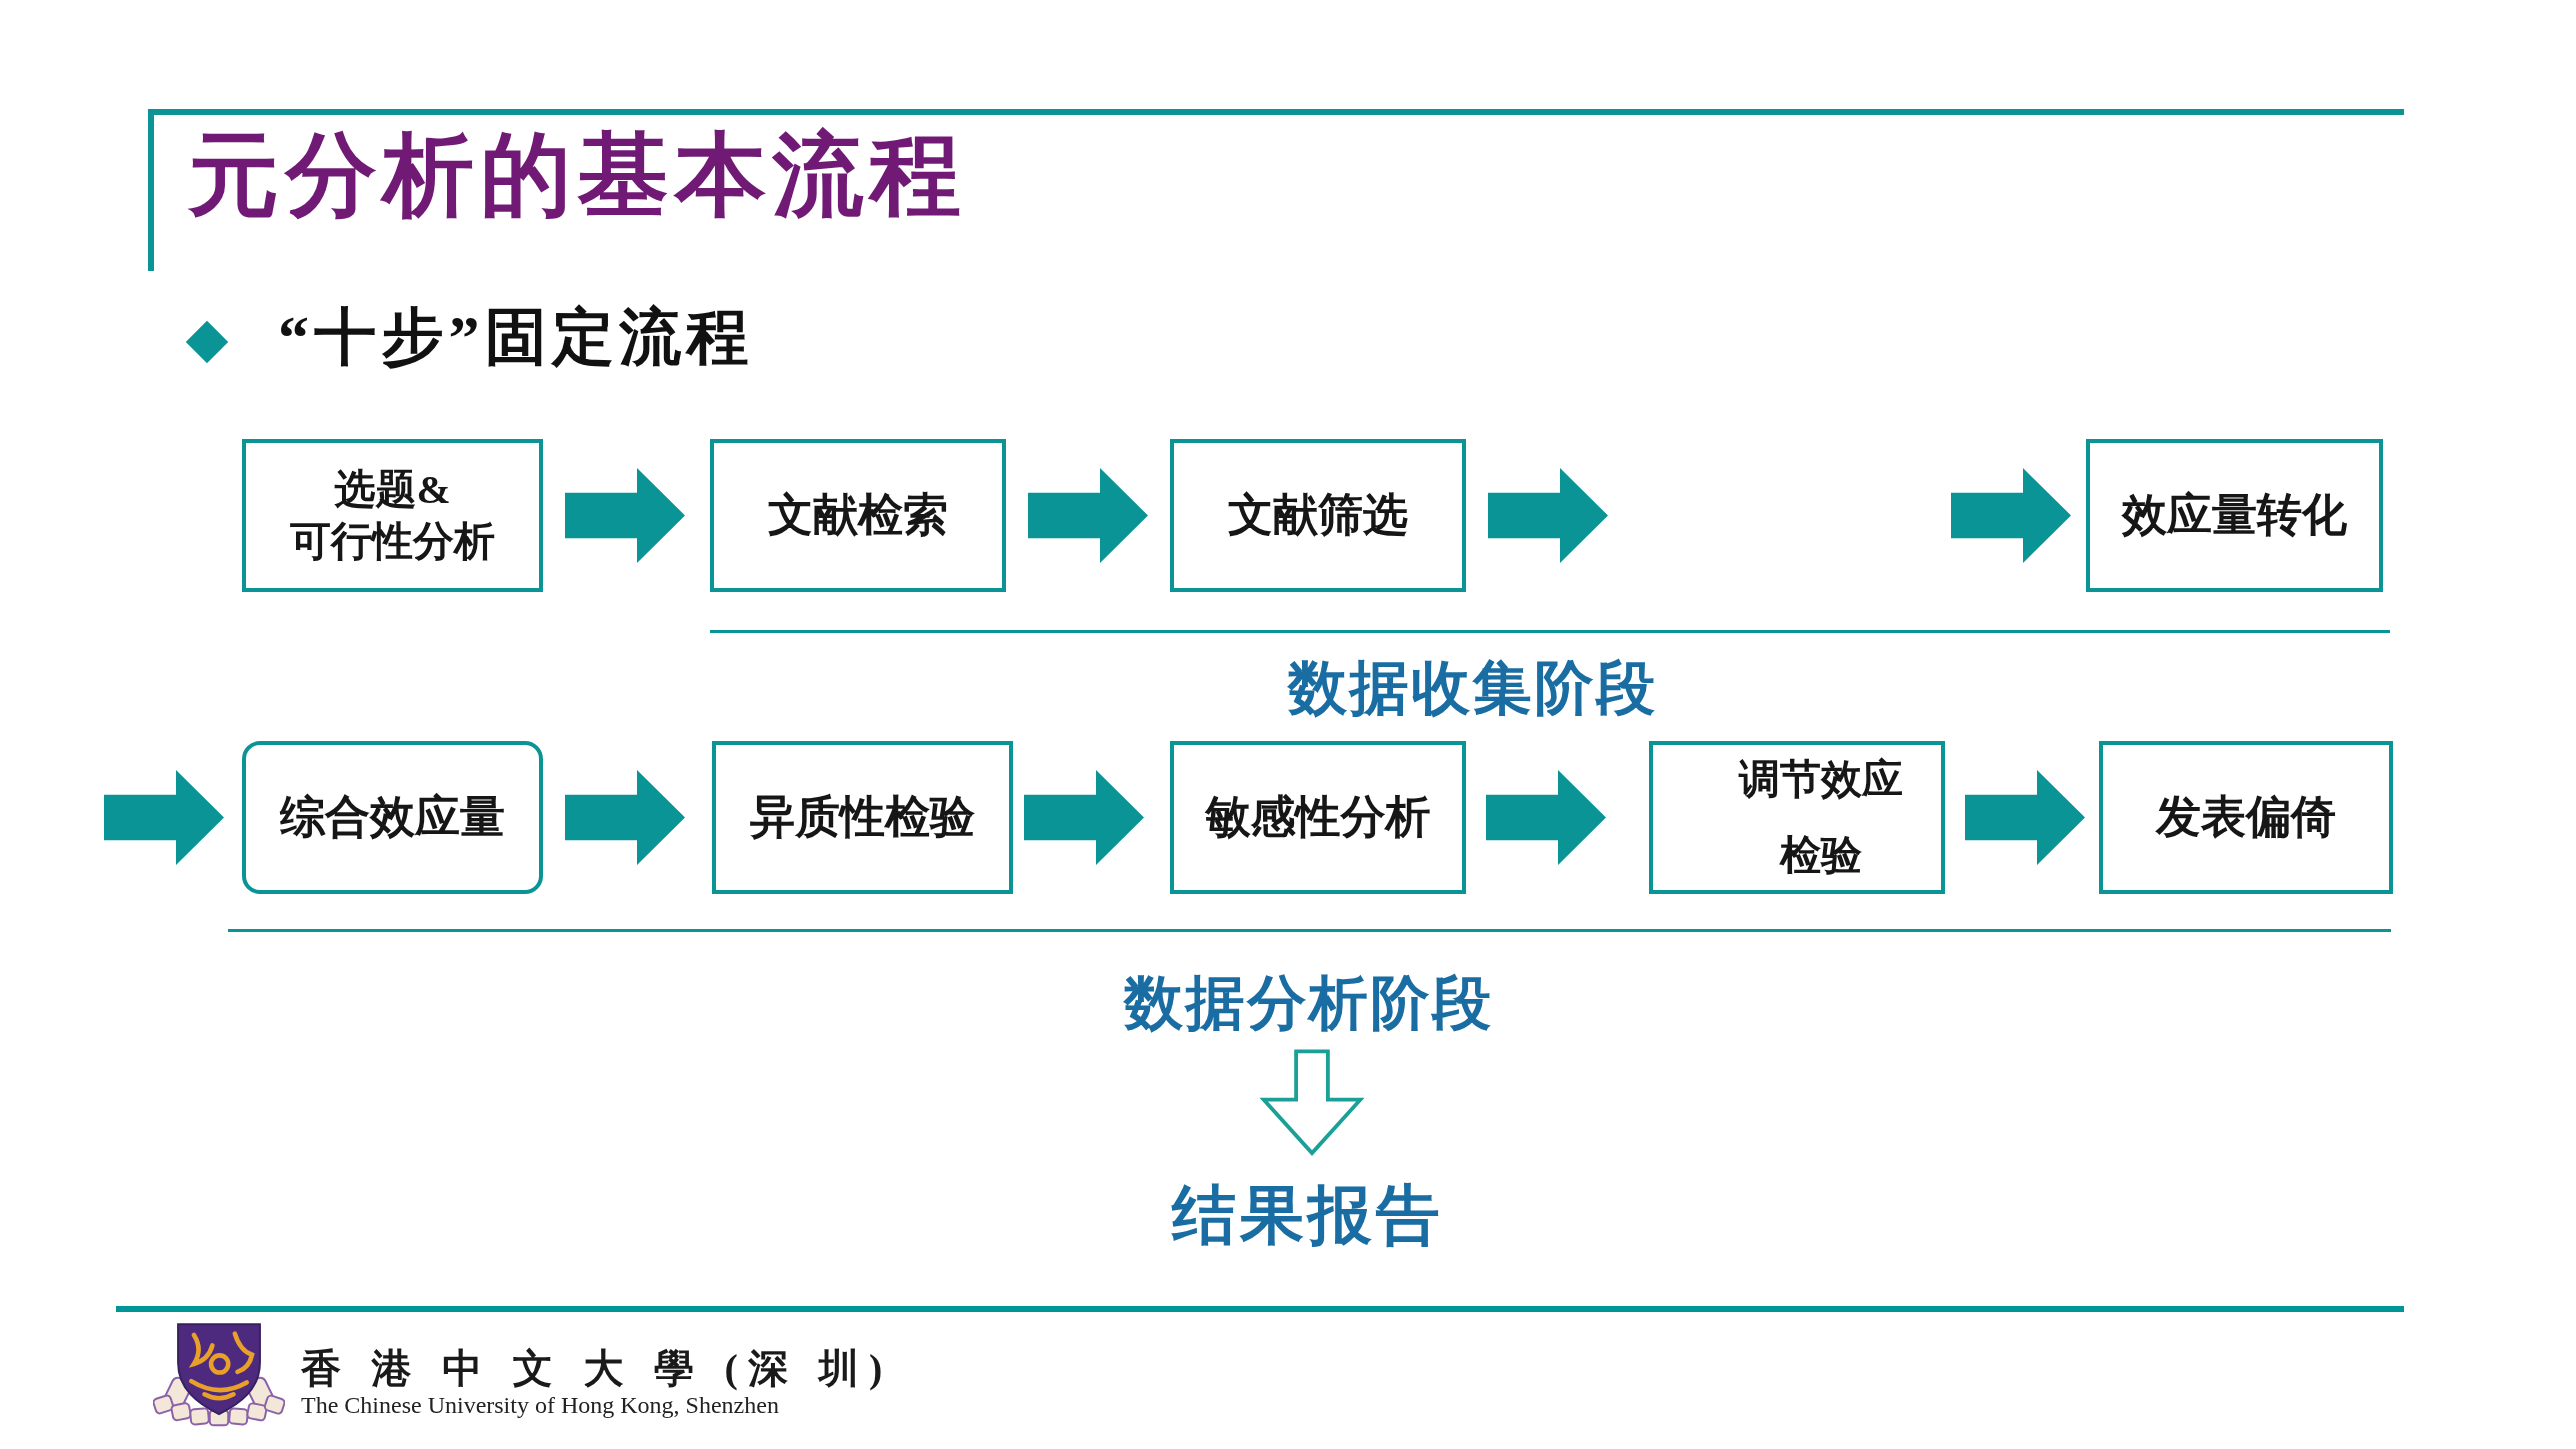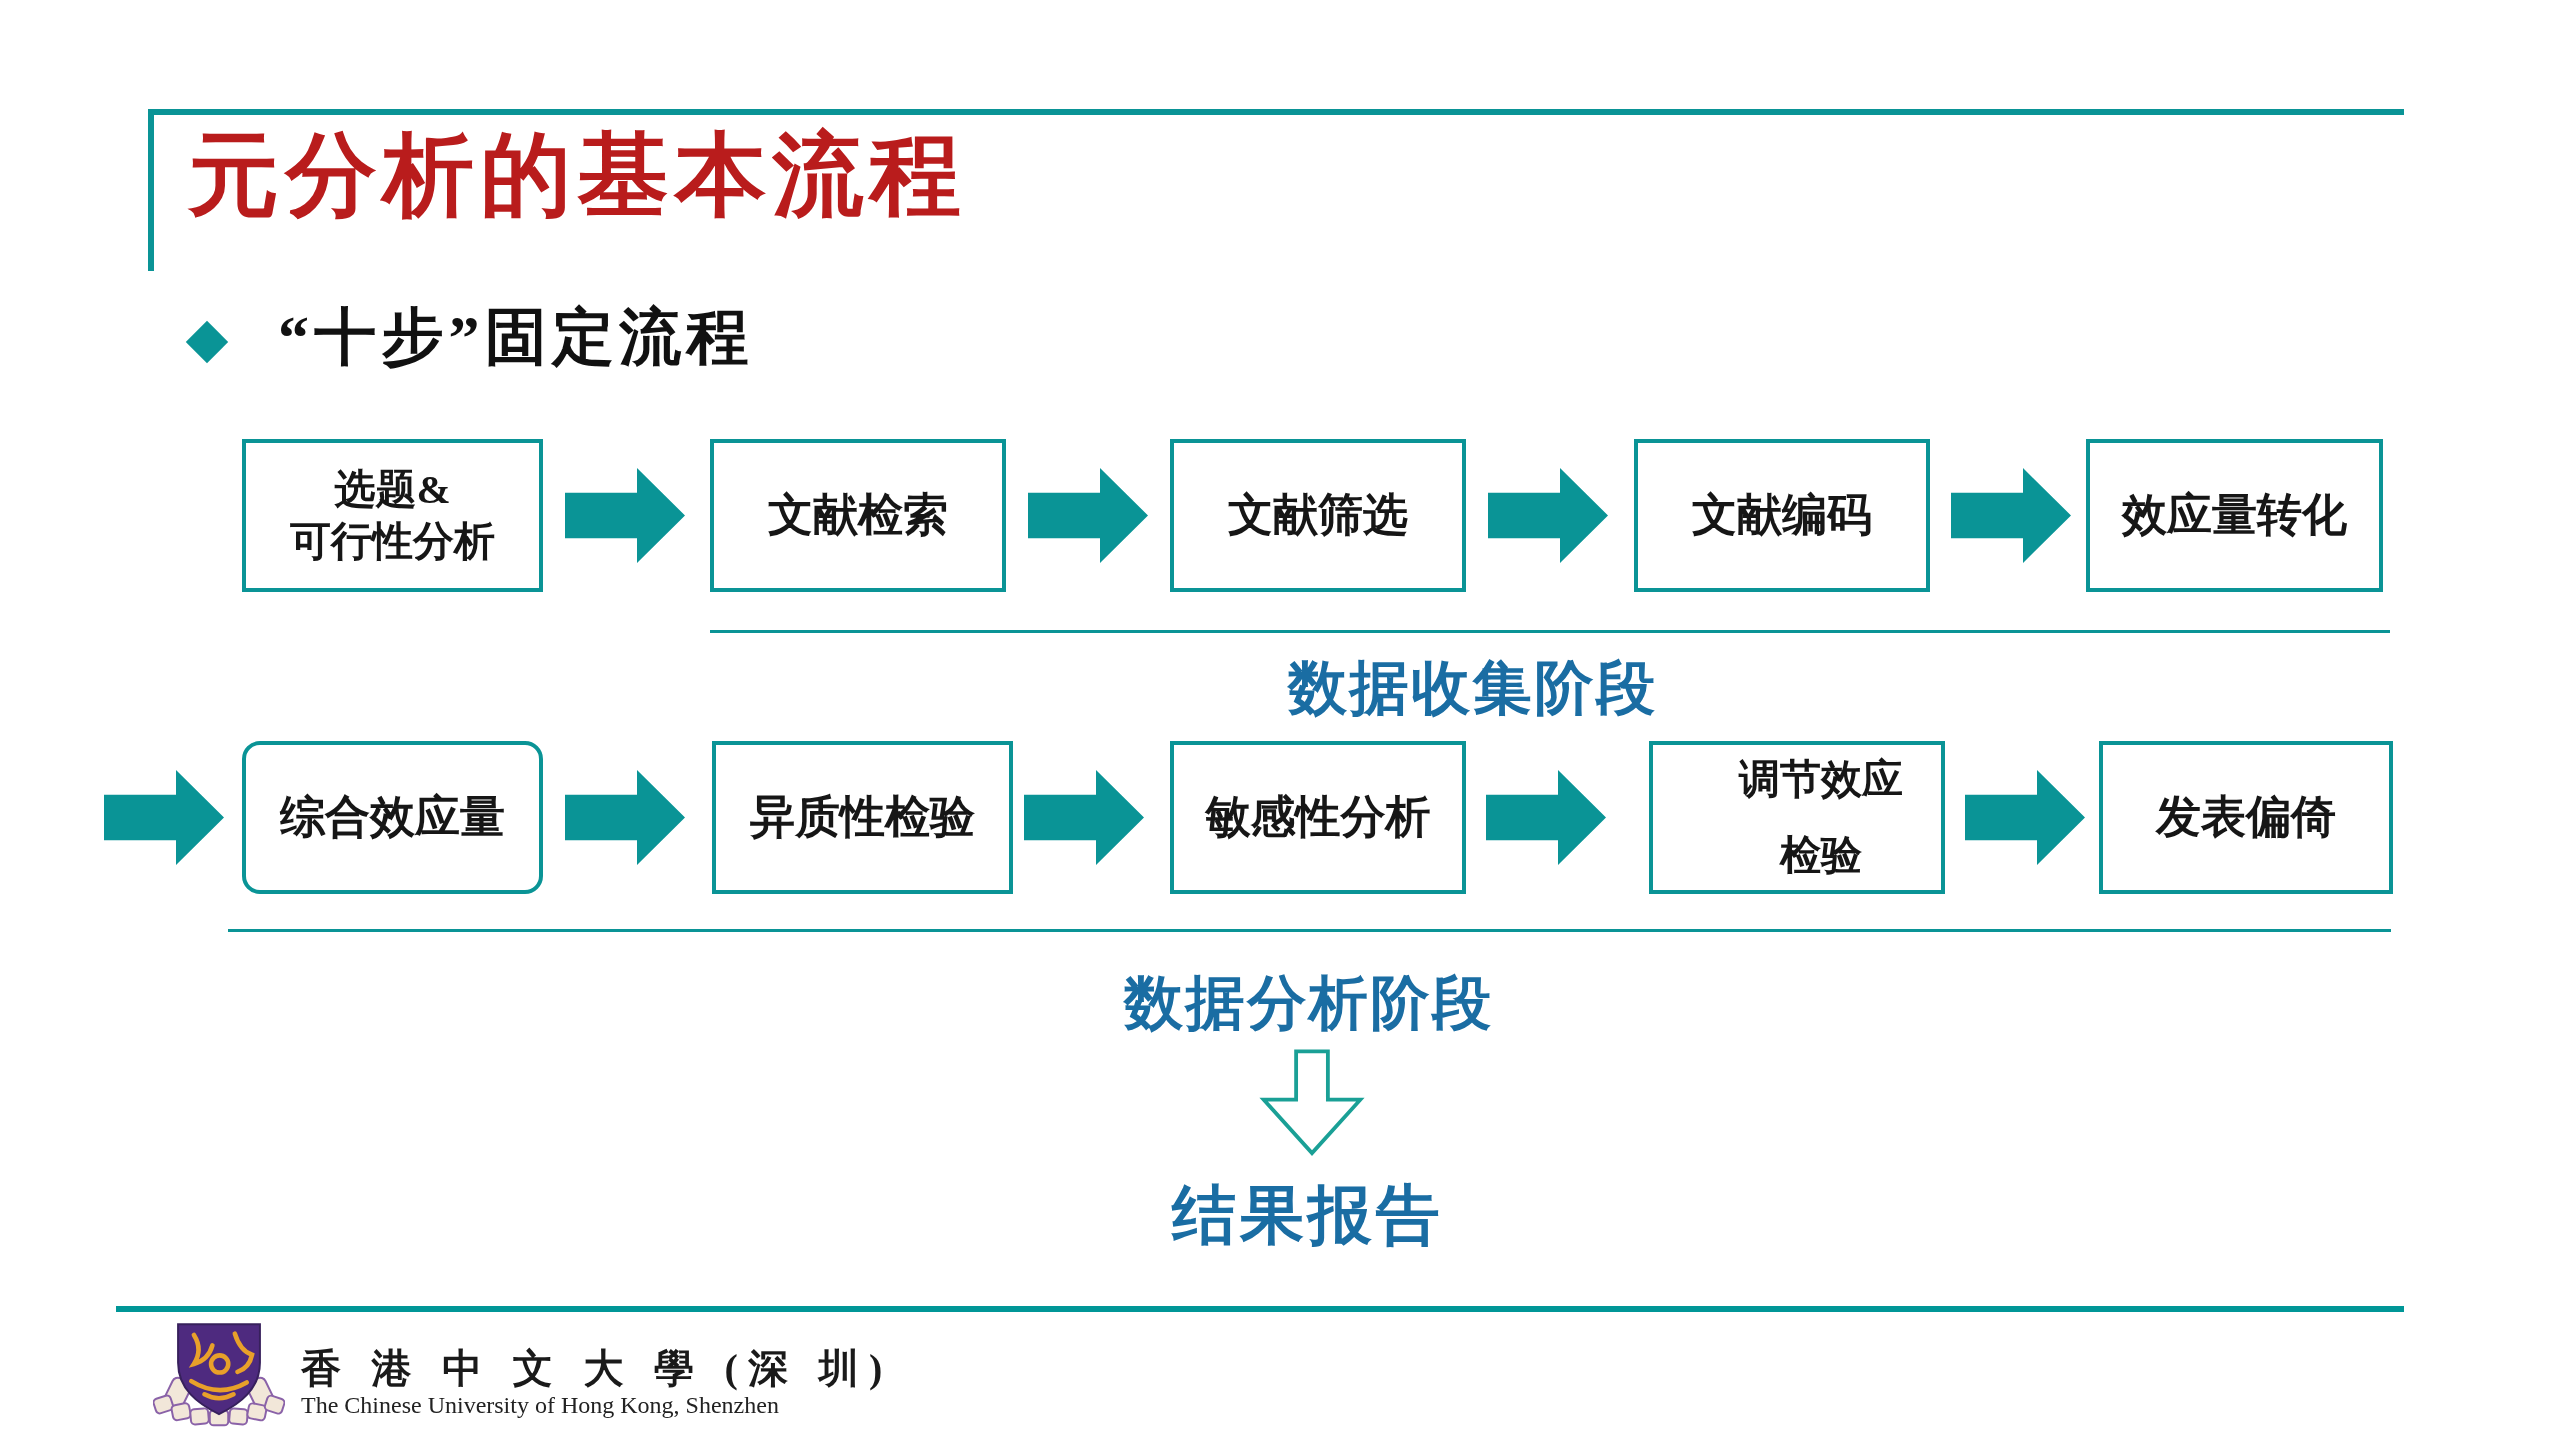--- a/index.html
+++ b/index.html
@@ -4,21 +4,21 @@
 <style>
   html,body{margin:0;padding:0;background:#ffffff;}
   .stage{
     position:relative;width:2576px;height:1449px;background:#ffffff;overflow:hidden;
     font-family:"Liberation Serif","DejaVu Serif",serif;color:#111;
   }
   .abs{position:absolute;}
   
   .top-line{left:148px;top:109px;width:2256px;height:5.8px;background:#0a9496;}
   .left-line{left:148px;top:109px;width:6.4px;height:162px;background:#0a9496;}
-  .title{left:188px;top:126px;font-size:91px;font-weight:700;color:#b91c1c;letter-spacing:6.4px;white-space:nowrap;line-height:1.1;}
+  .title{left:188px;top:126px;font-size:91px;font-weight:700;color:#701a75;letter-spacing:6.4px;white-space:nowrap;line-height:1.1;}
   .diamond{left:192px;top:327px;width:30px;height:30px;background:#0a9496;transform:rotate(45deg);}
   .bullet-text{left:278px;top:295px;font-size:62px;font-weight:600;letter-spacing:5.2px;white-space:nowrap;}
   
   .fbox{
     border:4.5px solid #0a9496;background:#ffffff;display:flex;flex-direction:column;
     align-items:center;justify-content:center;text-align:center;box-sizing:border-box;
   }
   .fbox .bl{font-size:45px;font-weight:600;line-height:1.25;white-space:nowrap;color:#161616;}
   .fbox .sm{font-size:41px;}
   .row1{top:439px;height:153px;}
@@ -69,23 +69,20 @@
   </div>
   <div class="abs barrow ar1 a1r1"></div>
   <div class="abs fbox row1 b2r1">
     <span class="bl">文献检索</span>
   </div>
   <div class="abs barrow ar1 a2r1"></div>
   <div class="abs fbox row1 b3r1">
     <span class="bl">文献筛选</span>
   </div>
   <div class="abs barrow ar1 a3r1"></div>
-  <div class="abs fbox row1 b4r1">
-    <span class="bl">文献编码</span>
-  </div>
   <div class="abs barrow ar1 a4r1"></div>
   <div class="abs fbox row1 b5r1">
     <span class="bl">效应量转化</span>
   </div>
 
   <div class="abs hline1"></div>
   <div class="abs stage-label lab1">数据收集阶段</div>
 
   <div class="abs barrow ar2 a0r2"></div>
   <div class="abs fbox row2 b1r2">

